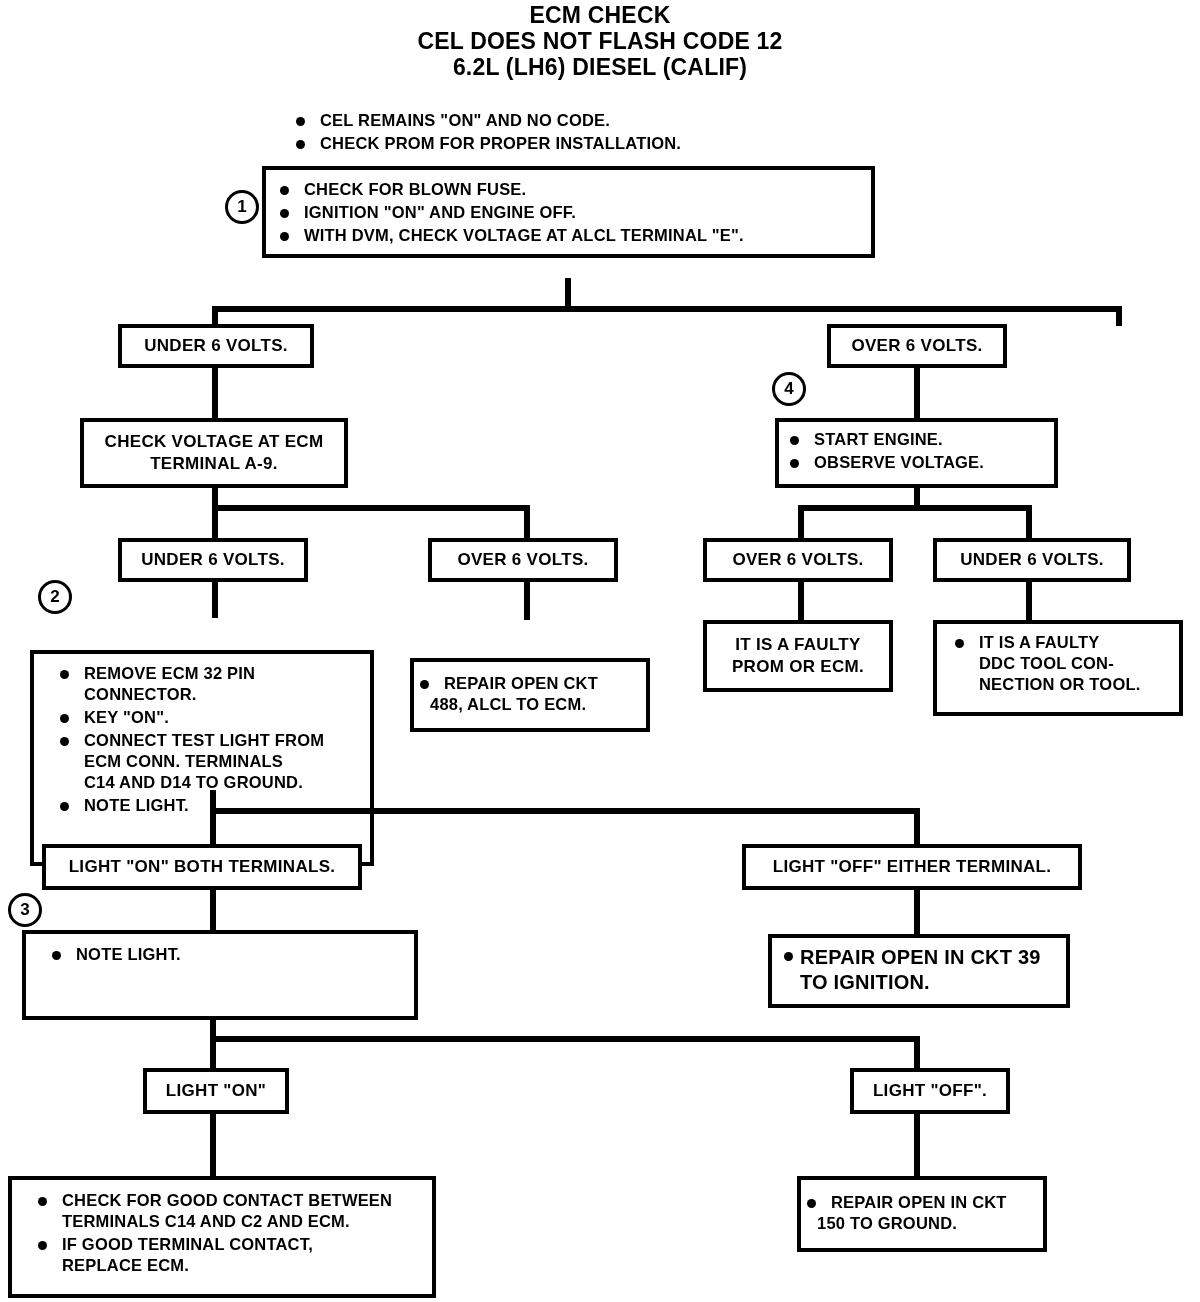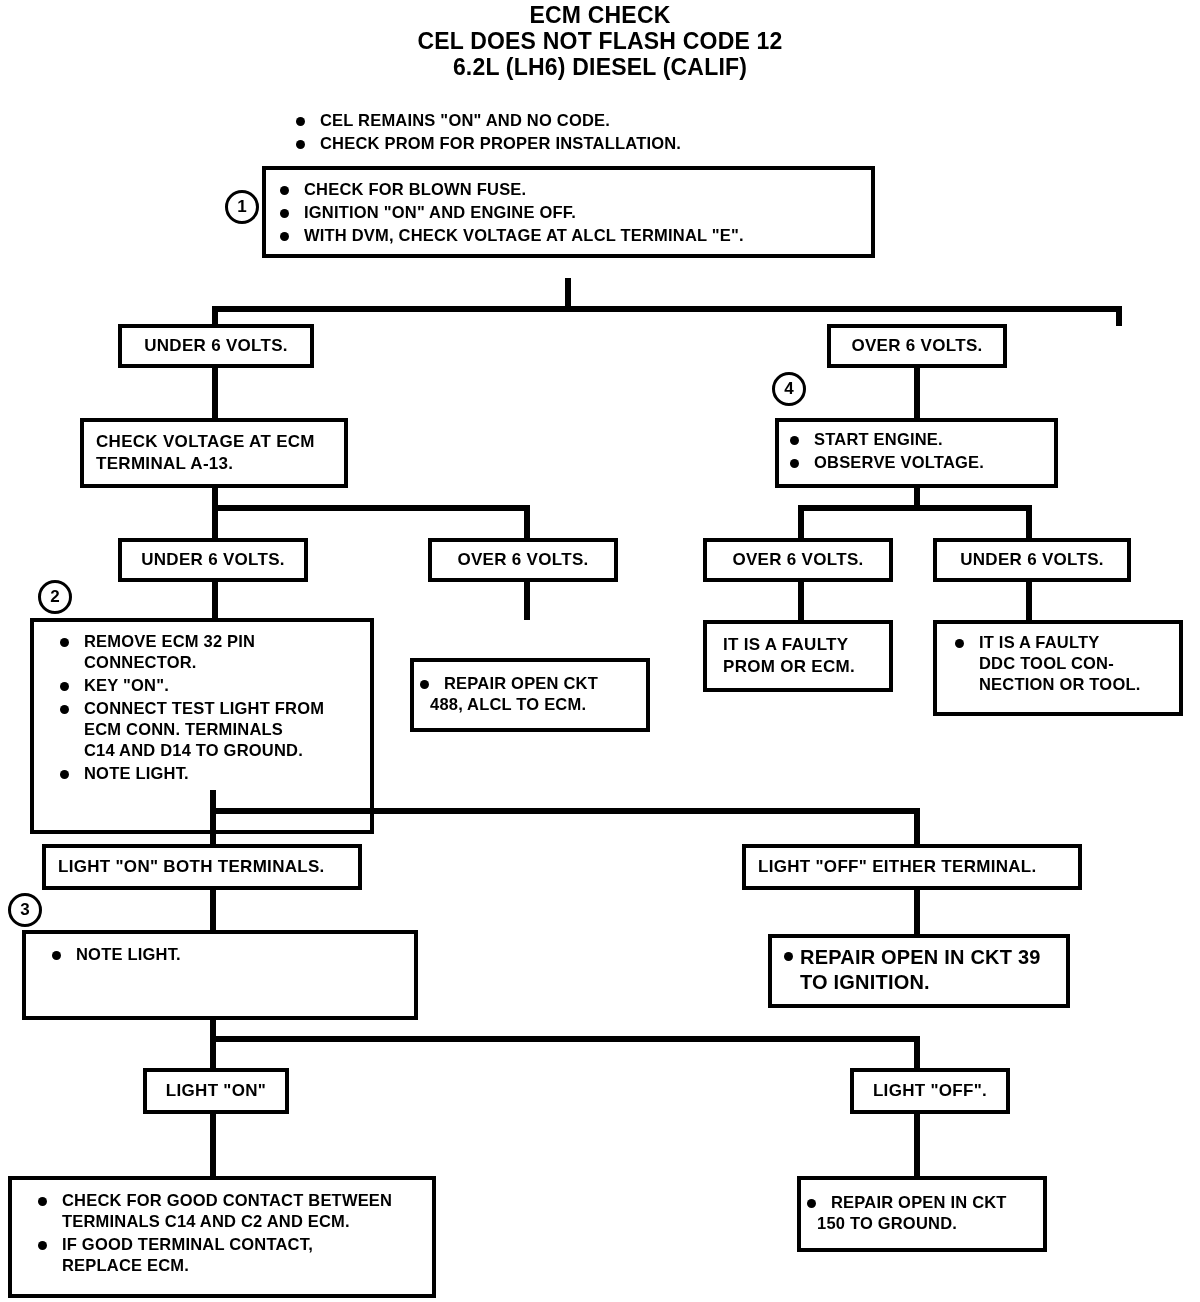--- a/index.html
+++ b/index.html
@@ -52,20 +52,21 @@
     justify-content: center;
     height: 100%;
     padding: 0 12px;
   }
   .label-line {
     font-weight: bold;
     font-size: 17px;
     line-height: 22px;
     letter-spacing: 0.3px;
     white-space: nowrap;
+    text-align: center;
   }
   .label-center { text-align: center; }
 
   
   ul.bullets {
     list-style: none;
     margin: 0;
     padding: 0;
   }
   ul.bullets > li {
@@ -176,21 +177,21 @@
   </div>
 
   <div class="line-v" style="left:212px; top:368px; height:52px;"></div>
   <div class="line-v" style="left:914px; top:368px; height:52px;"></div>
 
   <div class="step-circle" style="left:772px; top:372px;">4</div>
 
   <div class="box label-box" style="left:80px; top:418px; width:268px; height:70px;">
     <div class="box-inner">
       <div class="label-line">CHECK VOLTAGE AT ECM</div>
-      <div class="label-line">TERMINAL A-13.</div>
+      <div class="label-line">TERMINAL A-9.</div>
     </div>
   </div>
 
   <div class="box" style="left:775px; top:418px; width:283px; height:70px;">
     <div class="box-inner" style="padding-top:7px; padding-left:5px;">
       <ul class="bullets">
         <li>START ENGINE.</li>
         <li>OBSERVE VOLTAGE.</li>
       </ul>
     </div>
@@ -230,21 +231,21 @@
     </div>
   </div>
 
   <div class="line-v" style="left:212px; top:582px; height:36px;"></div>
   <div class="line-v" style="left:524px; top:582px; height:38px;"></div>
   <div class="line-v" style="left:798px; top:582px; height:38px;"></div>
   <div class="line-v" style="left:1026px; top:582px; height:38px;"></div>
 
   <div class="step-circle" style="left:38px; top:580px;">2</div>
 
-  <div class="box" style="left:30px; top:618px; width:344px; height:216px;">
+  <div class="box" style="left:30px; top:650px; width:344px; height:216px;">
     <div class="box-inner" style="padding-top:9px; padding-left:20px;">
       <ul class="bullets">
         <li>
           <span>REMOVE ECM 32 PIN</span>
           <span class="bullet-sub">CONNECTOR.</span>
         </li>
         <li>
           <span>KEY "ON".</span>
         </li>
         <li>

